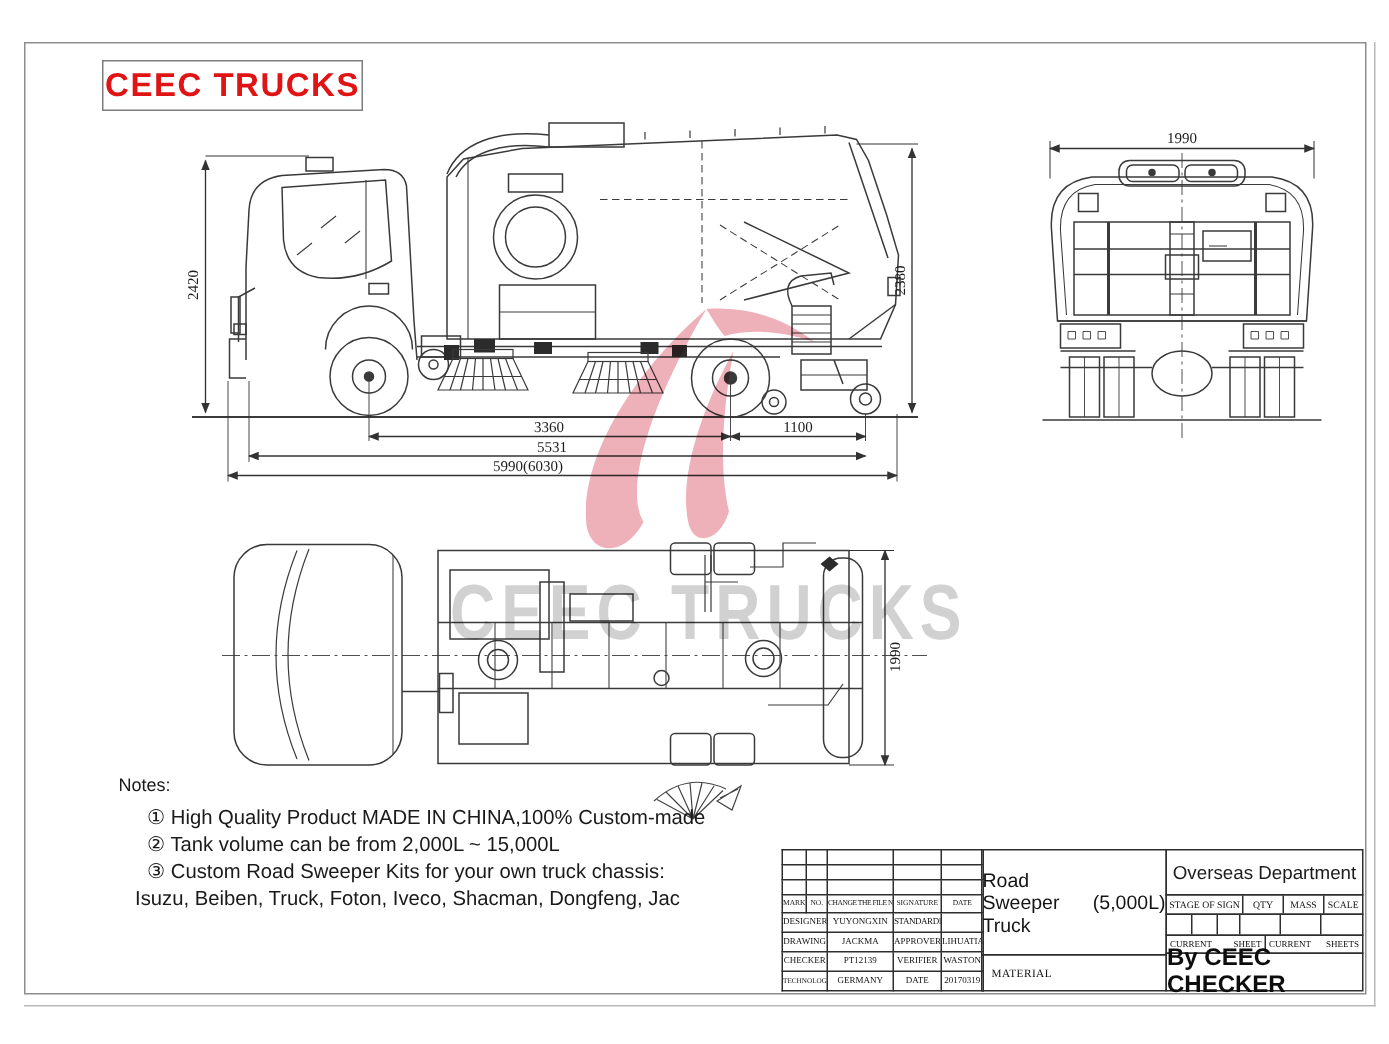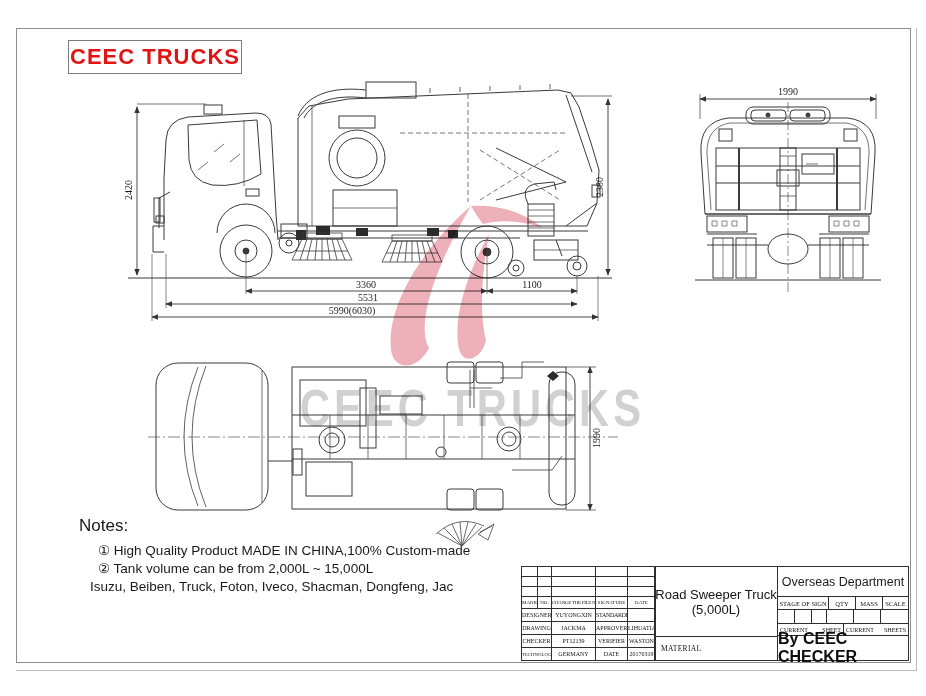--- a/index.html
+++ b/index.html
@@ -8,34 +8,34 @@
   .frame{position:absolute;left:16px;top:28px;width:893px;height:633px;border:1px solid #8e8e8e;}
   .sheet-edge{position:absolute;left:16px;top:28px;width:900px;height:642px;
       border-right:1px solid #b9b9b9;border-bottom:1px solid #b9b9b9;}
   .logo-box{position:absolute;left:68px;top:40px;width:172px;height:32px;border:1px solid #7d7d7d;
       display:flex;align-items:center;justify-content:center;background:#fff;}
   .logo-box span{font-weight:bold;font-size:22px;letter-spacing:1px;color:var(--accent-red,#e01414);}
   .doc-title{position:absolute;top:42px;right:24px;font-weight:bold;font-size:23px;color:#101010;}
   svg text{font-family:"Liberation Serif",serif;}
   .dimtxt{font-size:10px;fill:#1d1d1d;}
   .notes{position:absolute;left:79px;top:516px;font-size:13.5px;color:#1a1a1a;}
-  .notes .nt{font-size:17px;margin-bottom:6px;}
+  .notes .nt{font-size:12px;margin-bottom:6px;}
   .notes .ni{margin-left:19px;line-height:18px;font-family:Liberation Sans, sans-serif;}
   .notes .nl{margin-left:11px;line-height:18px;}
   
   .tb{position:absolute;left:521px;top:566px;width:388px;height:95px;font-family:"Liberation Serif",serif;}
   .tb .cell{position:absolute;border:1px solid #2e2e2e;box-sizing:border-box;background:transparent;}
   table.tbl{border-collapse:collapse;table-layout:fixed;position:absolute;left:0;top:0;}
   table.tbl td{border:1px solid #2e2e2e;padding:0;text-align:center;overflow:hidden;white-space:nowrap;
       font-family:"Liberation Serif",serif;color:#161616;}
   .tbl .re td{height:9px;}
   .tbl .rh td{height:11px;font-size:5px;}
   .tbl .rd td{height:12px;font-size:6px;}
   .tbl .tiny{font-size:4.5px;letter-spacing:-0.3px;}
-  .tb .prod{left:133px;top:0;width:124px;height:71px;display:flex;flex-direction:column;
+  .tb .prod{left:133px;top:0;width:124px;height:71px;display:flex;flex-direction:row;
       align-items:center;justify-content:center;font-family:"Liberation Sans",sans-serif;font-size:13px;color:#141414;}
   .tb .mat{left:133px;top:70px;width:124px;height:25px;display:flex;align-items:center;
       padding-left:6px;font-size:7.5px;letter-spacing:.3px;}
   .tb .dept{left:256px;top:0;width:132px;height:31px;display:flex;align-items:center;justify-content:center;
       font-family:"Liberation Sans",sans-serif;font-size:12.5px;color:#1b1b1b;}
   .tb .row{left:256px;width:132px;display:flex;}
   .tb .row>div{border-right:1px solid #2e2e2e;box-sizing:border-box;display:flex;
       align-items:center;justify-content:center;font-size:6.5px;}
   .tb .row>div:last-child{border-right:none;}
   .tb .cur>div{justify-content:space-between;padding:0 2px;font-size:6px;}
@@ -235,20 +235,21 @@
       <path d="M471,206 C498,204 523,212 543,228 C523,221 501,219 483,224 C478,218 474,211 471,206 Z" style="fill:var(--wm-pink,#eda3ad)" stroke="none"></path>
       <path d="M489,234 C468,272 452,318 459,349 C463,365 480,361 486,341 C479,312 482,272 489,234 Z" style="fill:var(--wm-pink,#eda3ad)" stroke="none"></path>
       <text x="300" y="426" font-size="52" font-weight="bold" letter-spacing="5" textLength="345" lengthAdjust="spacingAndGlyphs" style="fill:var(--wm-gray,#c9c9c9);font-family:'Liberation Sans',sans-serif">CEEC TRUCKS</text>
     </g>
   </svg>
 
   <div class="notes">
     <div class="nt">Notes:</div>
     <div class="ni">① High Quality Product MADE IN CHINA,100% Custom-made</div>
     <div class="ni">② Tank volume can be from  2,000L ~ 15,000L</div>
+    <div class="ni">③ Custom Road Sweeper Kits for your own truck chassis:</div>
     <div class="nl">Isuzu, Beiben, Truck, Foton, Iveco, Shacman, Dongfeng, Jac</div>
   </div>
 
   <div class="tb">
 
     <table class="tbl" style="width:134px;">
       <colgroup>
           <col style="width:16px">
           <col style="width:14px">
           <col style="width:44px">

